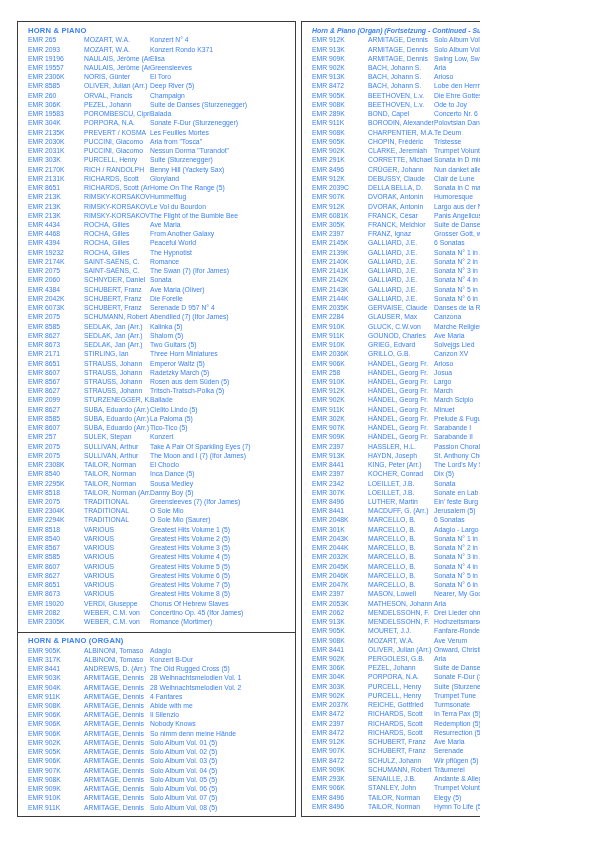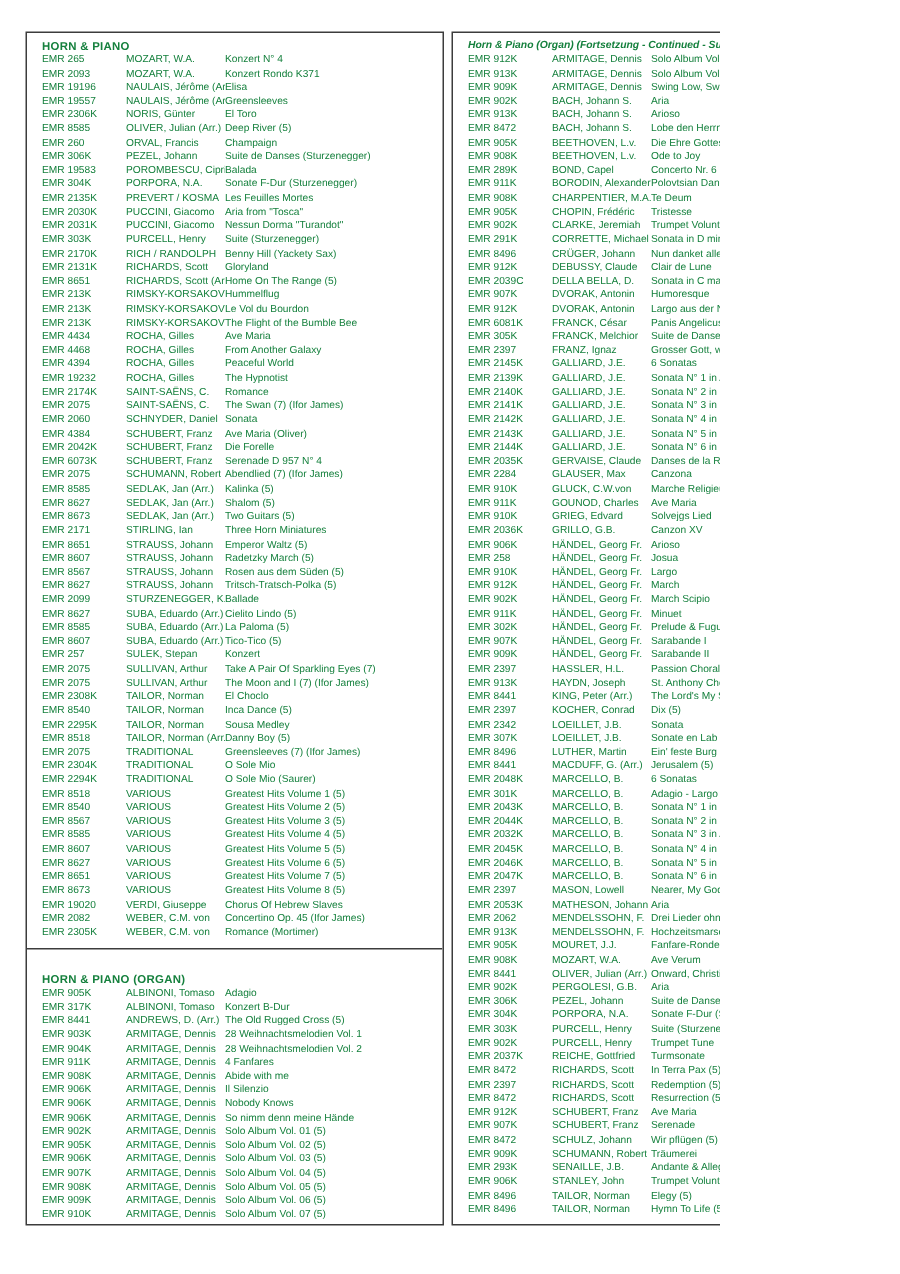--- a/index.html
+++ b/index.html
@@ -1,18 +1,18 @@
 <!DOCTYPE html>
 <html><head>
 <meta charset="utf-8">
 <style>
   html, body { margin:0; padding:0; background:#ffffff; }
   .page {
     position:relative; width:480px; height:849px; background:#ffffff;
-    font-family:"Liberation Sans", sans-serif; color:#15803d;
+    font-family:"Liberation Sans", sans-serif; color:#3b82f6;
     overflow:hidden;
   }
   .panel {
     position:absolute; top:21px; height:796px; box-sizing:border-box;
     border:1px solid #3c3c3c; background:#ffffff; overflow:hidden;
   }
   .panel-left  { left:17px;  width:279px; }
   .panel-right { left:301px; width:277px; }
   .panel-inner { padding-top:4px; }
   .section-header {
@@ -25,21 +25,21 @@
   }
   .rows { }
   .row {
     display:grid; grid-template-columns:56px 66px 1fr;
     font-size:6.8px; line-height:9.24px; padding:0 10px;
     white-space:nowrap;
   }
   .row span { overflow:hidden; }
   .section-2 {
     border-top:1px solid #3c3c3c;
-    margin-top:6px; padding-top:15px;
+    margin-top:6px; padding-top:3px;
   }
 </style>
 </head>
 <body>
 
 <div class="page">
 
   <div class="panel panel-left">
     <div class="panel-inner">
       <div class="section">

